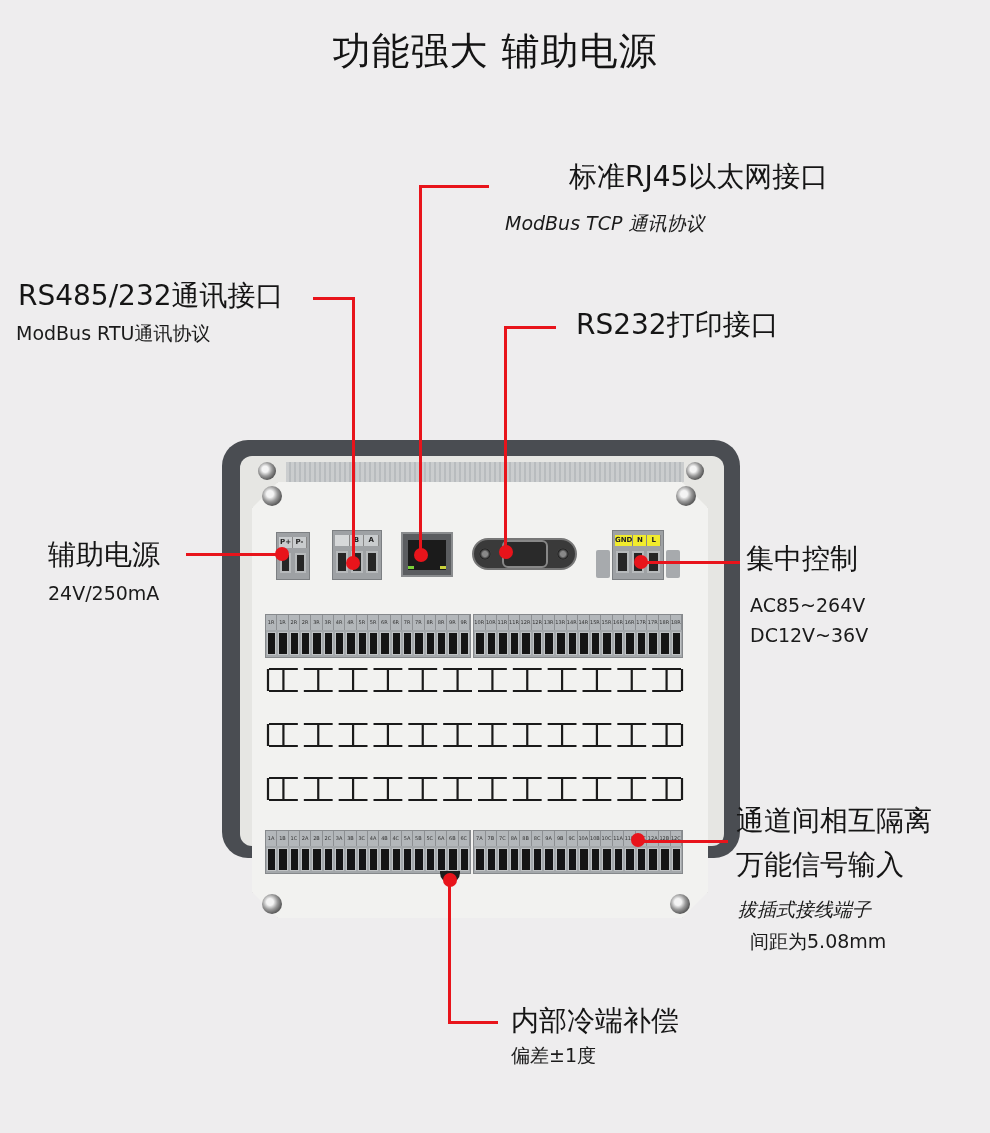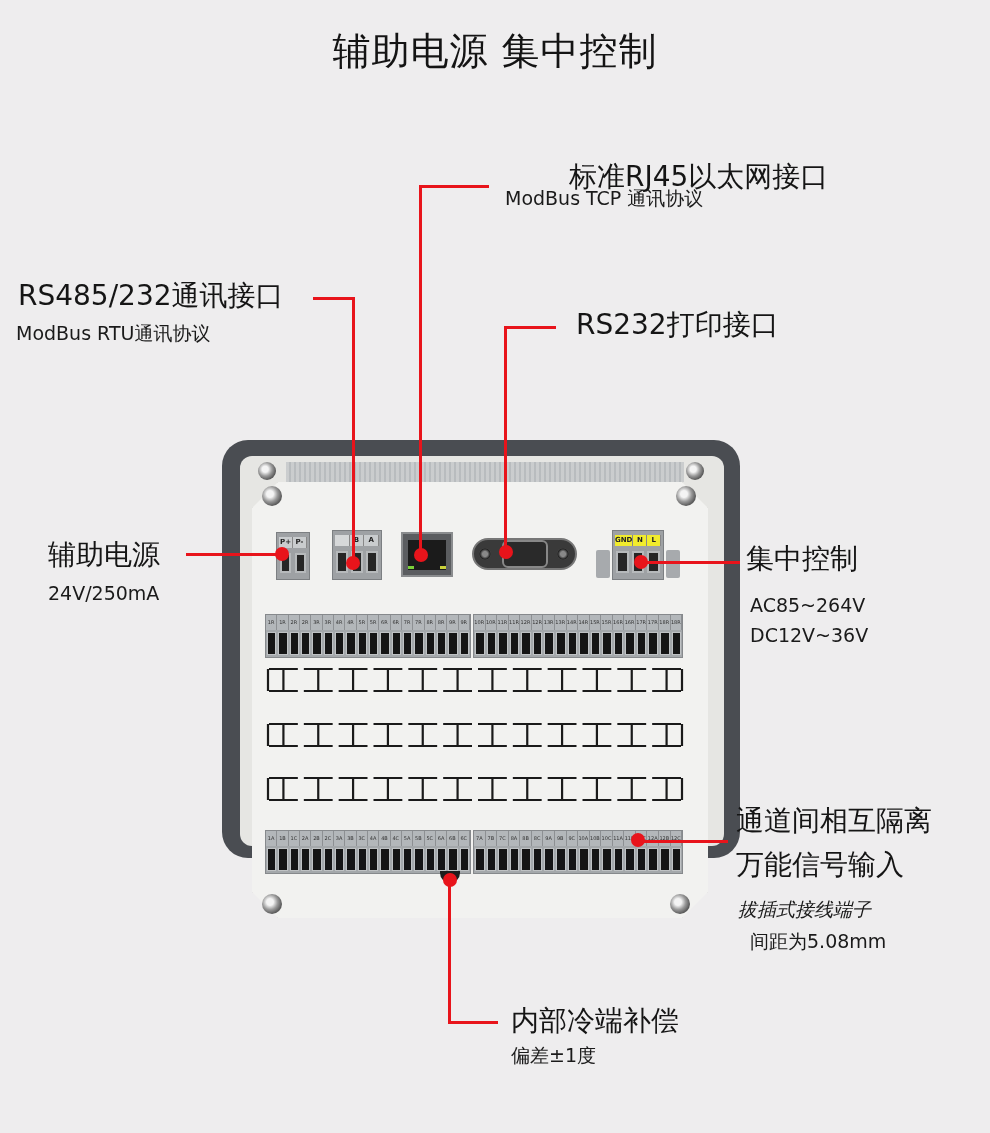--- a/index.html
+++ b/index.html
@@ -38,21 +38,21 @@
   .tb-labels span { flex: 1; font-size: 5px; color: #333; text-align: center; line-height: 15px; border-right: 1px solid #8d9093; overflow: hidden; }
   .tb-slots { flex: 1; display: flex; padding: 2px 1px; gap: 2px; }
   .tb-slots i { flex: 1; background: #151515; border: 1px solid #bfc2c4; }
 
   .ibar { height: 26px; display: flex; }
   .ibar svg { width: 100%; height: 100%; }
 </style>
 </head>
 <body>
 
-<div class="abs title">辅助电源  集中控制</div>
+<div class="abs title">功能强大  辅助电源</div>
 
 <div class="abs frame"></div>
 <div class="abs frame-inner"></div>
 <div class="abs topstrip"></div>
 <div class="abs screw" style="left:258px;top:462px;"></div>
 <div class="abs screw" style="left:686px;top:462px;"></div>
 <div class="abs panel"></div>
 <div class="abs screw" style="left:262px;top:486px;width:20px;height:20px;"></div>
 <div class="abs screw" style="left:676px;top:486px;width:20px;height:20px;"></div>
 <div class="abs screw" style="left:262px;top:894px;width:20px;height:20px;"></div>
@@ -313,21 +313,21 @@
 <div class="abs dot" style="left:634px;top:555px;"></div>
 
 <div class="abs red-h" style="left:640px;top:840px;width:88px;"></div>
 <div class="abs dot" style="left:631px;top:833px;"></div>
 
 <div class="abs dot" style="left:443px;top:873px;"></div>
 <div class="abs red-v" style="left:448px;top:880px;height:144px;"></div>
 <div class="abs red-h" style="left:448px;top:1021px;width:50px;"></div>
 
 <div class="abs lbl-main" style="left:526px;top:158px;margin-left:43px;">标准RJ45以太网接口</div>
-<div class="abs lbl-sub" style="left:505px;top:183px;">ModBus TCP 通讯协议</div>
+<div class="abs lbl-sub" style="left:505px;top:208px;font-style:italic;">ModBus TCP 通讯协议</div>
 
 <div class="abs lbl-main" style="left:18px;top:277px;">RS485/232通讯接口</div>
 <div class="abs lbl-sub" style="left:16px;top:318px;">ModBus RTU通讯协议</div>
 
 <div class="abs lbl-main" style="left:576px;top:306px;">RS232打印接口</div>
 
 <div class="abs lbl-main" style="left:48px;top:536px;">辅助电源</div>
 <div class="abs lbl-sub" style="left:48px;top:578px;">24V/250mA</div>
 
 <div class="abs lbl-main" style="left:746px;top:540px;">集中控制</div>

